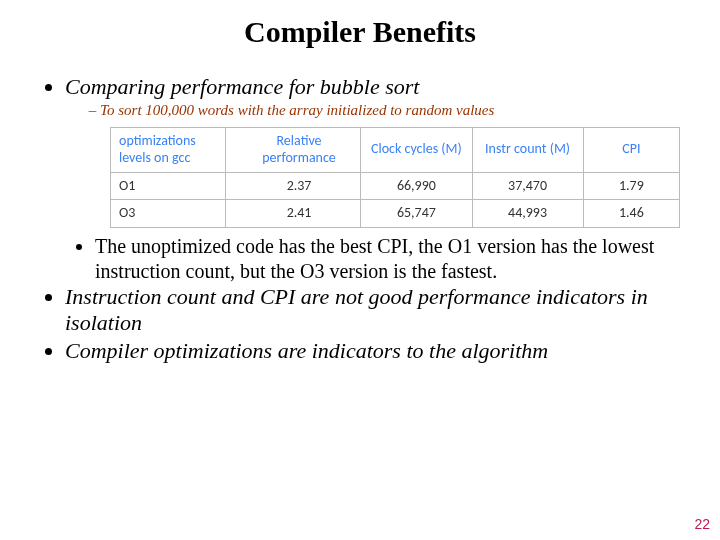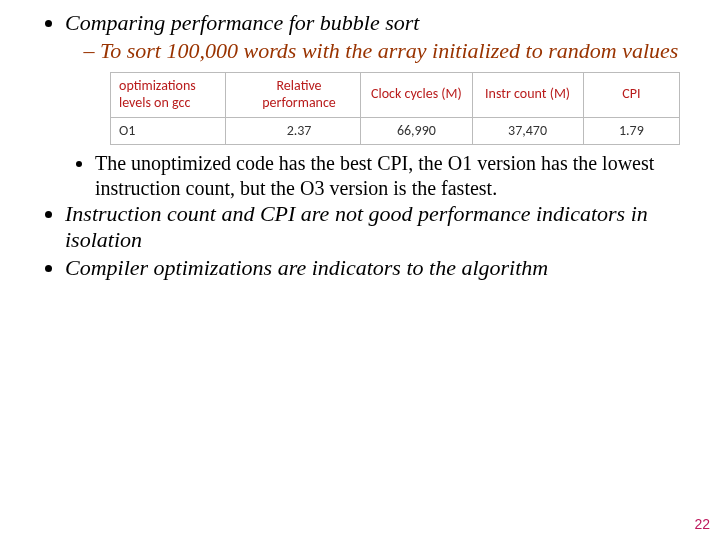--- a/index.html
+++ b/index.html
@@ -31,21 +31,21 @@
     font-size: 22px;
   }
   ul.level1 > li {
     list-style-type: disc;
     margin-bottom: 2px;
     font-style: italic;
   }
   ul.level2 {
     margin: 2px 0 0 10px;
     padding-left: 25px;
-    font-size: 22px;
+    font-size: 15px;
     color: #993300;
   }
   ul.level2 > li {
     list-style-type: "– ";
   }
   ul.level3 {
     margin: 6px 0 0 30px;
     padding-left: 25px;
     font-size: 20px;
     color: #000;
@@ -64,21 +64,21 @@
     color: #333;
   }
   th, td {
     border: 1px solid #bbb;
     padding: 5px 8px;
     text-align: center;
     font-weight: normal;
     line-height: 1.2;
   }
   th {
-    color: #b91c1c;
+    color: #3b82f6;
     vertical-align: middle;
   }
   td.first, th.first {
     text-align: left;
     width: 100px;
   }
   th.col2, td.col2 { width: 110px; padding-left: 20px; }
   th.col3, td.col3 { width: 100px; }
   th.col4, td.col4 { width: 100px; }
   th.col5, td.col5 { width: 85px; }
@@ -92,20 +92,21 @@
   }
   .second-block {
     margin-top: 12px;
   }
 </style>
 </head>
 <body>
 
 <div class="slide">
 
+  <div class="title">Compiler Benefits</div>
 
   <ul class="level1">
     <li>
       <span>Comparing performance for bubble sort</span>
       <ul class="level2">
         <li>
           <span>To sort 100,000 words with the array initialized to random values</span>
         </li>
       </ul>
     </li>
@@ -123,20 +124,27 @@
         </tr>
       </thead>
       <tbody>
         <tr>
           <td class="first">O1</td>
           <td class="col2">2.37</td>
           <td class="col3">66,990</td>
           <td class="col4">37,470</td>
           <td class="col5">1.79</td>
         </tr>
+        <tr>
+          <td class="first">O3</td>
+          <td class="col2">2.41</td>
+          <td class="col3">65,747</td>
+          <td class="col4">44,993</td>
+          <td class="col5">1.46</td>
+        </tr>
       </tbody>
     </table>
   </div>
 
   <ul class="level3">
     <li>
       <span>The unoptimized code has the best CPI, the O1 version has the lowest instruction count, but the O3 version is the fastest.</span>
     </li>
   </ul>
 

